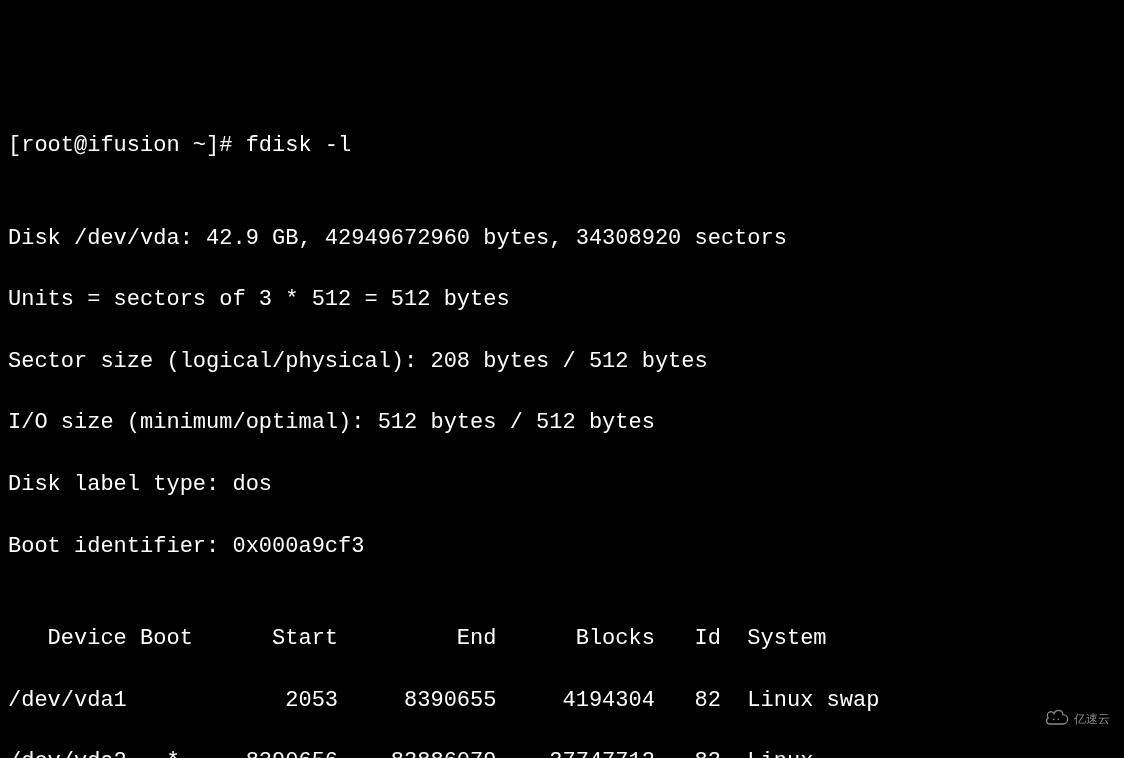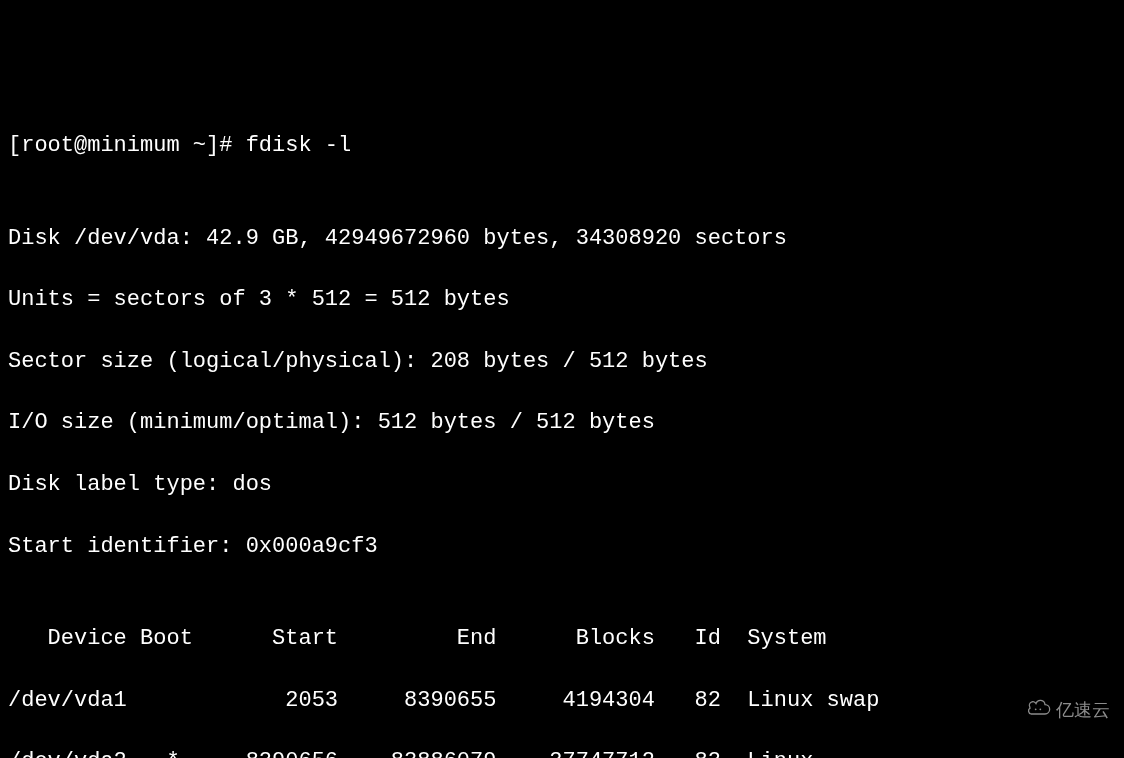--- a/index.html
+++ b/index.html
@@ -23,42 +23,42 @@
     .terminal-line {
       white-space: pre;
     }
     .watermark {
       position: absolute;
       bottom: 10px;
       right: 14px;
       display: flex;
       align-items: center;
       gap: 4px;
-      font-size: 18px;
+      font-size: 12px;
       color: #8c8c8c;
       font-family: Arial, sans-serif;
     }
     .watermark svg {
       width: 28px;
       height: 18px;
     }
   </style>
 </head>
 <body>
 
 
 
-<div class="terminal-line">[root@minimum ~]# fdisk -l</div>
+<div class="terminal-line">[root@ifusion ~]# fdisk -l</div>
 <div class="terminal-line"></div>
 <div class="terminal-line">Disk /dev/vda: 42.9 GB, 42949672960 bytes, 34308920 sectors</div>
 <div class="terminal-line">Units = sectors of 3 * 512 = 512 bytes</div>
 <div class="terminal-line">Sector size (logical/physical): 208 bytes / 512 bytes</div>
 <div class="terminal-line">I/O size (minimum/optimal): 512 bytes / 512 bytes</div>
 <div class="terminal-line">Disk label type: dos</div>
-<div class="terminal-line">Start identifier: 0x000a9cf3</div>
+<div class="terminal-line">Boot identifier: 0x000a9cf3</div>
 <div class="terminal-line"></div>
 <div class="terminal-line">   Device Boot      Start         End      Blocks   Id  System</div>
 <div class="terminal-line">/dev/vda1            2053     8390655     4194304   82  Linux swap</div>
 <div class="terminal-line">/dev/vda2   *     8390656    83886079    37747712   83  Linux</div>
 <div class="terminal-line"></div>
 
 
 
 
 

